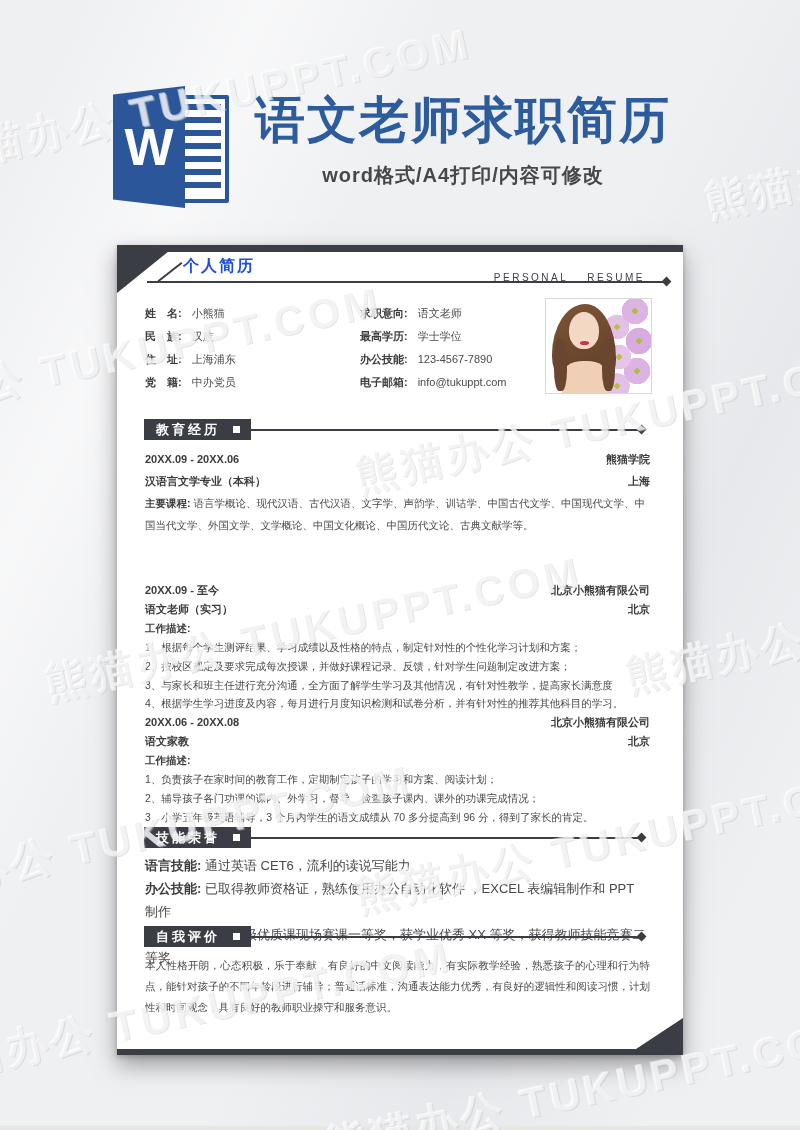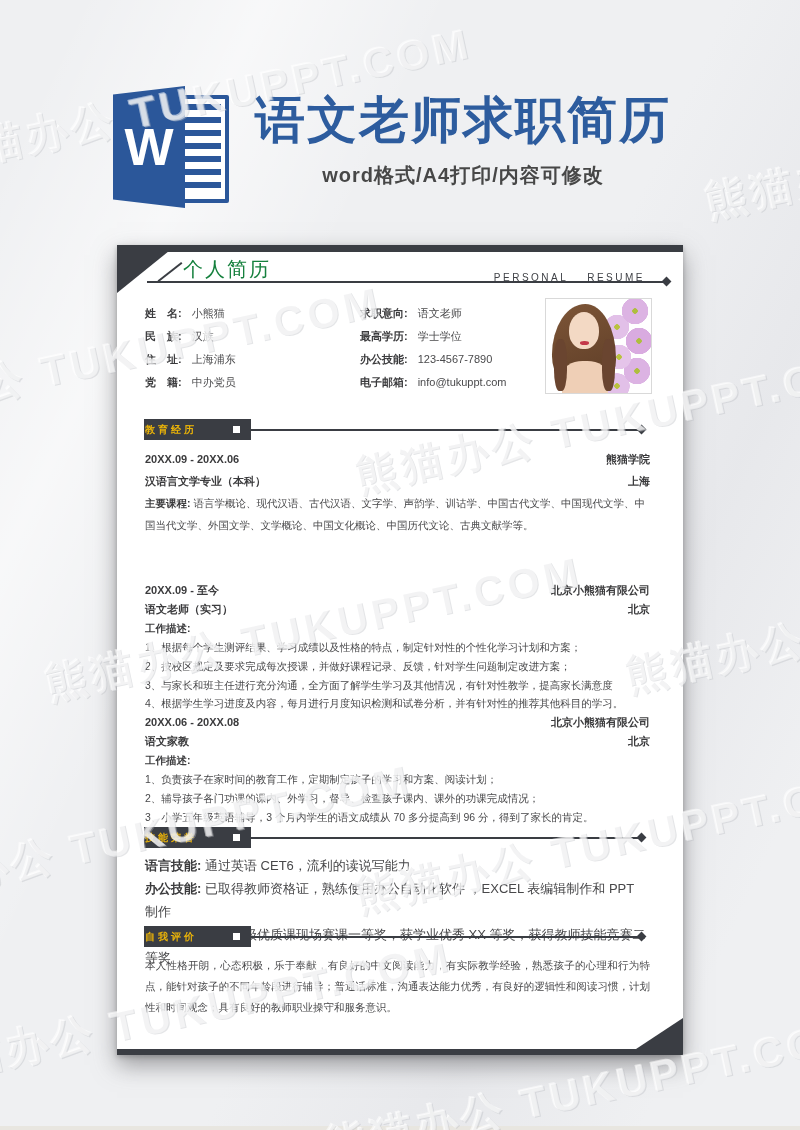--- a/index.html
+++ b/index.html
@@ -31,21 +31,21 @@
   
   .page{position:absolute;left:117px;top:245px;width:566px;height:810px;background:#ffffff;z-index:4;
         box-shadow:0 10px 22px rgba(96,96,100,.6),0 2px 5px rgba(0,0,0,.25);}
   .band-top{position:absolute;left:0;top:0;width:100%;height:7px;background:#3a3d43;}
   .band-bottom{position:absolute;left:0;bottom:0;width:100%;height:6px;background:#3a3d43;}
   .corner-tl{position:absolute;left:0;top:6px;width:52px;height:42px;background:#3a3d43;
              clip-path:polygon(0 0,100% 0,0 100%);}
   .corner-br{position:absolute;left:519px;top:773px;width:47px;height:31px;background:#3a3d43;
              clip-path:polygon(100% 0,100% 100%,0 100%);}
   .hdr-slash{position:absolute;left:38px;top:26px;width:30px;height:2px;background:#3a3d43;transform:rotate(-38deg);}
-  .hdr-title{position:absolute;left:66px;top:11px;font-size:20px;font-weight:normal;color:#15803d;letter-spacing:2px;}
+  .hdr-title{position:absolute;left:66px;top:11px;font-size:16px;font-weight:bold;color:#1d4ed8;letter-spacing:2px;}
   .hdr-eng{position:absolute;right:38px;top:15px;font-size:10px;color:#3f4146;letter-spacing:2.5px;word-spacing:14px;margin-top:12px;}
   .hdr-line{position:absolute;left:30px;top:36px;width:520px;height:2px;background:#3a3d43;}
   .diamond{position:absolute;width:7px;height:7px;background:#3a3d43;transform:rotate(45deg);}
 
   
   .pr-col{position:absolute;top:57px;width:220px;}
   .pr-row{height:23px;line-height:23px;font-size:11px;display:flex;}
   .pr-label{font-weight:bold;color:#3b3b3d;margin-right:10px;}
   .pr-value{color:#4a4a4c;}
   .photo{position:absolute;left:428px;top:53px;width:105px;height:94px;background:#fff;border:1px solid #d9d9d9;overflow:hidden;}
@@ -66,21 +66,21 @@
            border-radius:52% 48% 42% 46% / 58% 62% 36% 40%;}
   .ph-shoulder{position:absolute;left:16px;top:62px;width:46px;height:32px;background:#efcfb6;border-radius:45% 45% 0 0;}
   .ph-face{position:absolute;left:23px;top:13px;width:30px;height:37px;background:#f3d9c4;border-radius:50% 50% 46% 46%;}
   .ph-lips{position:absolute;left:34px;top:42px;width:9px;height:4px;background:#c4394a;border-radius:45%;}
   .ph-lockL{position:absolute;left:8px;top:40px;width:13px;height:52px;background:#6a4530;border-radius:40%;}
   .ph-lockR{position:absolute;left:56px;top:40px;width:13px;height:52px;background:#6a4530;border-radius:40%;}
 
   
   .sec-head{position:absolute;left:0;width:566px;height:21px;}
   .sec-bar{position:absolute;left:27px;top:0;width:107px;height:21px;background:#3a3d43;display:flex;align-items:center;}
-  .sec-bar-text{color:#eab308;font-size:10px;font-weight:bold;letter-spacing:3px;padding-left:1px;}
+  .sec-bar-text{color:#ffffff;font-size:13px;font-weight:bold;letter-spacing:3px;padding-left:12px;}
   .sec-square{position:absolute;right:11px;top:7px;width:7px;height:7px;background:#fff;}
   .sec-line{position:absolute;left:134px;top:10px;width:390px;height:2px;background:#3a3d43;}
   .content{position:absolute;left:28px;width:505px;color:#48484a;}
   .r{display:flex;justify-content:space-between;}
   .b{font-weight:bold;color:#3b3b3d;}
   .edu{top:203px;font-size:10.5px;line-height:22px;}
   .edu .r{font-size:11px;}
   .prac{top:336px;font-size:10.5px;line-height:18.9px;}
   .prac .r{font-size:11px;}
   .skl{top:609px;font-size:13px;line-height:23px;}

